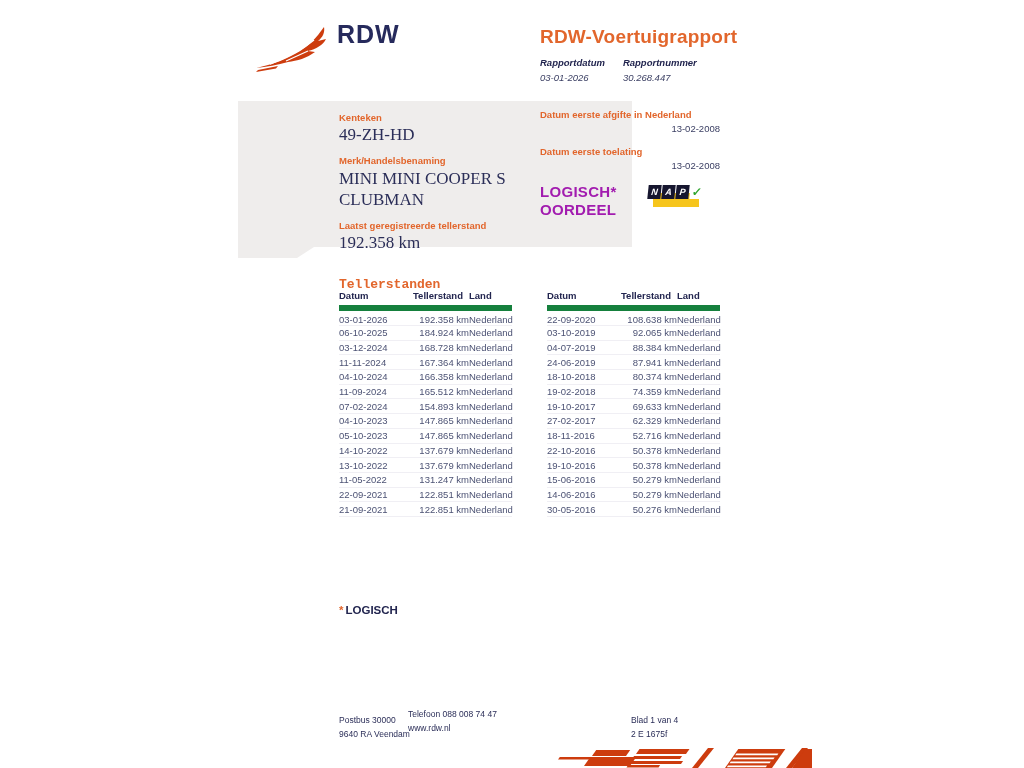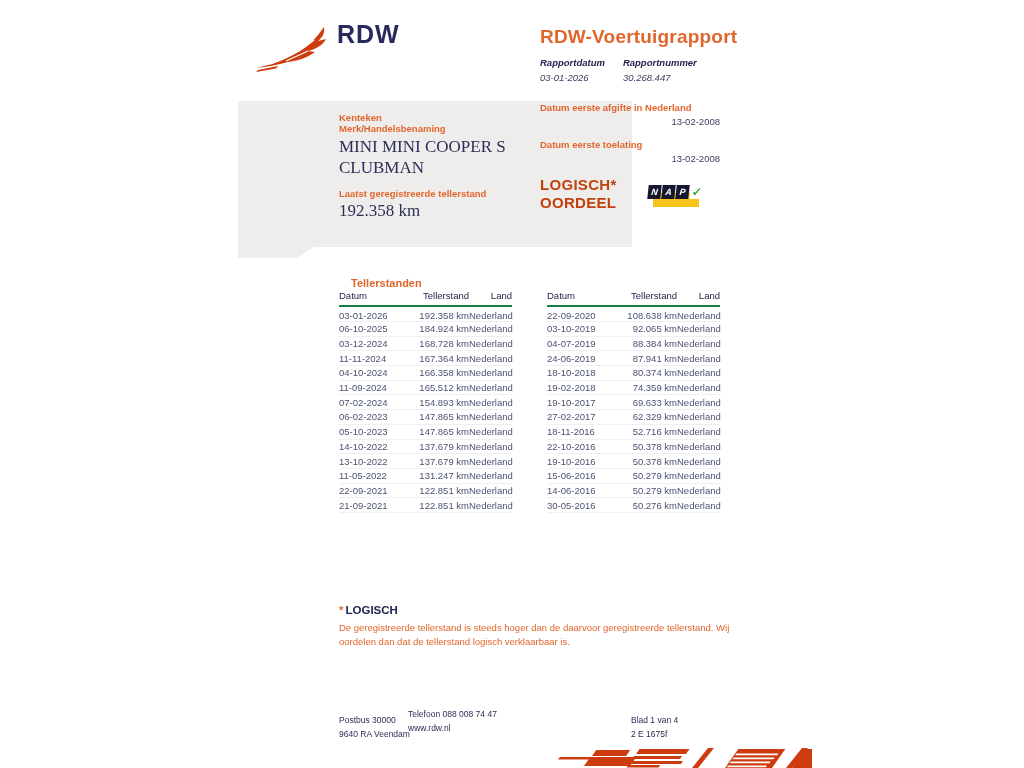--- a/index.html
+++ b/index.html
@@ -17,47 +17,47 @@
   .meta .m-label { font-size:9.5px; font-weight:bold; color:#22254f; }
   .meta .m-value { font-size:9.5px; color:#3c4064; margin-top:4px; }
 
   
   .summary-box { position:absolute; left:238px; top:101px; width:394px; height:146px; background:#efedec; }
   .box-tab { position:absolute; left:238px; top:247px; width:76px; height:11px; background:#efedec;
              clip-path:polygon(0 0, 100% 0, calc(100% - 17px) 100%, 0 100%); }
   .lbl { font-size:9.5px; font-weight:bold; color:#e2662c; }
   .val-serif { font-family:"Liberation Serif", serif; font-size:17px; color:#2b2e58; }
   .sb-left  { position:absolute; left:101px; top:11px; width:200px; }
-  .sb-right { position:absolute; left:302px; top:1px; width:180px; }
+  .sb-right { position:absolute; left:302px; top:8px; width:180px; }
   .sb-left .val-serif { margin:2px 0 10px 0; }
   .merk-val { width:185px; line-height:21px; }
   .sb-right .m-value { font-size:9.5px; color:#3c4064; margin:3px 0 12px 0;text-align:right; }
-  .oordeel { margin-top:12px; font-size:15px; font-weight:bold; color:#c2410c;
+  .oordeel { margin-top:12px; font-size:15px; font-weight:bold; color:#a21caf;
              line-height:18px; letter-spacing:0.3px; }
 
   
   .nap { position:absolute; left:410px; top:84px; width:56px; height:26px; }
   .nap-yellow { position:absolute; left:5px; top:8px; width:46px; height:14px; background:#f6c51c; }
   .nap-tiles { position:absolute; left:0; top:0; display:flex; gap:1px; }
   .nap-tile { width:13px; height:14px; background:#16162f; color:#fff; font-size:9px;
               font-weight:bold; font-style:italic; display:flex; align-items:center;
               justify-content:center; transform:skewX(-6deg); }
   .nap-check { width:14px; height:14px; background:#ffffff; color:#2fa52f; font-size:12px;
                font-weight:bold; display:flex; align-items:center; justify-content:center;
                transform:skewX(-6deg); }
 
   
-  .tables-heading { position:absolute; left:351px; top:277px; font-size:11px; font-weight:bold; color:#e2662c; }
+  .tables-heading { position:absolute; left:339px; top:277px; font-size:13px; font-weight:bold; color:#e2662c;font-family:Liberation Mono, monospace; }
   .meter-table { position:absolute; top:290px; }
   .meter-table.left  { left:339px; width:172px; }
   .meter-table.right { left:547px; width:173px; }
   table { width:100%; border-collapse:collapse; table-layout:fixed; }
-  thead th { font-size:9.5px; font-weight:normal; color:#22254f; text-align:left;
-             padding:0 0 4px 0; border-bottom:2px solid #15803d; }
-  thead th.c-tellerstand, thead th.c-land { text-align:right; }
+  thead th { font-size:9.5px; font-weight:bold; color:#22254f; text-align:left;
+             padding:0 0 4px 0; border-bottom:6px solid #15803d; }
+  thead th.c-tellerstand, thead th.c-land { text-align:left; }
   tbody td { font-size:9.5px; color:#4c5274; height:14.7px; padding:0; vertical-align:middle;
              border-bottom:1px solid #f0eff4; white-space:nowrap; }
   tbody tr:first-child td { padding-top:3px; }
   td.cell-tellerstand, td.cell-land { text-align:right; }
   col.c1 { width:74px; } col.c2 { width:56px; } col.c3 { width:43px; }
 
   
   .note { position:absolute; left:339px; top:604px; width:398px; }
   .note-head { font-size:11.5px; font-weight:bold; color:#22254f; }
   .note-star { color:#e2662c; font-size:11.5px; font-weight:bold; margin-right:2px; }
@@ -93,20 +93,21 @@
   </div>
   <div>
     <div class="m-label">Rapportnummer</div>
     <div class="m-value">30.268.447</div>
   </div>
 </div>
 
 <div class="summary-box">
   <div class="sb-left">
     <div class="lbl">Kenteken</div>
+    <div class="val-serif">49-ZH-HD</div>
     <div class="lbl">Merk/Handelsbenaming</div>
     <div class="val-serif merk-val">MINI MINI COOPER S CLUBMAN</div>
     <div class="lbl" style="margin-top:3px">Laatst geregistreerde tellerstand</div>
     <div class="val-serif">192.358 km</div>
   </div>
   <div class="sb-right">
     <div class="lbl">Datum eerste afgifte in Nederland</div>
     <div class="m-value">13-02-2008</div>
     <div class="lbl">Datum eerste toelating</div>
     <div class="m-value">13-02-2008</div>
@@ -173,21 +174,21 @@
           <td class="cell-datum">11-09-2024</td>
           <td class="cell-tellerstand">165.512 km</td>
           <td class="cell-land">Nederland</td>
         </tr>
         <tr>
           <td class="cell-datum">07-02-2024</td>
           <td class="cell-tellerstand">154.893 km</td>
           <td class="cell-land">Nederland</td>
         </tr>
         <tr>
-          <td class="cell-datum">06-02-2023</td>
+          <td class="cell-datum">04-10-2023</td>
           <td class="cell-tellerstand">147.865 km</td>
           <td class="cell-land">Nederland</td>
         </tr>
         <tr>
           <td class="cell-datum">05-10-2023</td>
           <td class="cell-tellerstand">147.865 km</td>
           <td class="cell-land">Nederland</td>
         </tr>
         <tr>
           <td class="cell-datum">14-10-2022</td>
@@ -304,21 +305,20 @@
           <td class="cell-land">Nederland</td>
         </tr>
       </tbody>
   </table>
 </div>
 
 <div class="note">
   <div class="note-head">
     <span class="note-star">*</span><span>LOGISCH</span>
   </div>
-  <div class="note-text">De geregistreerde tellerstand is steeds hoger dan de daarvoor geregistreerde tellerstand. Wij oordelen dan dat de tellerstand logisch verklaarbaar is.</div>
 </div>
 
 <div class="footer">
   <div class="f-col1">
     <div>Postbus 30000</div>
     <div>9640 RA Veendam</div>
   </div>
   <div class="f-col2">
     <div>Telefoon 088 008 74 47</div>
     <div>www.rdw.nl</div>

